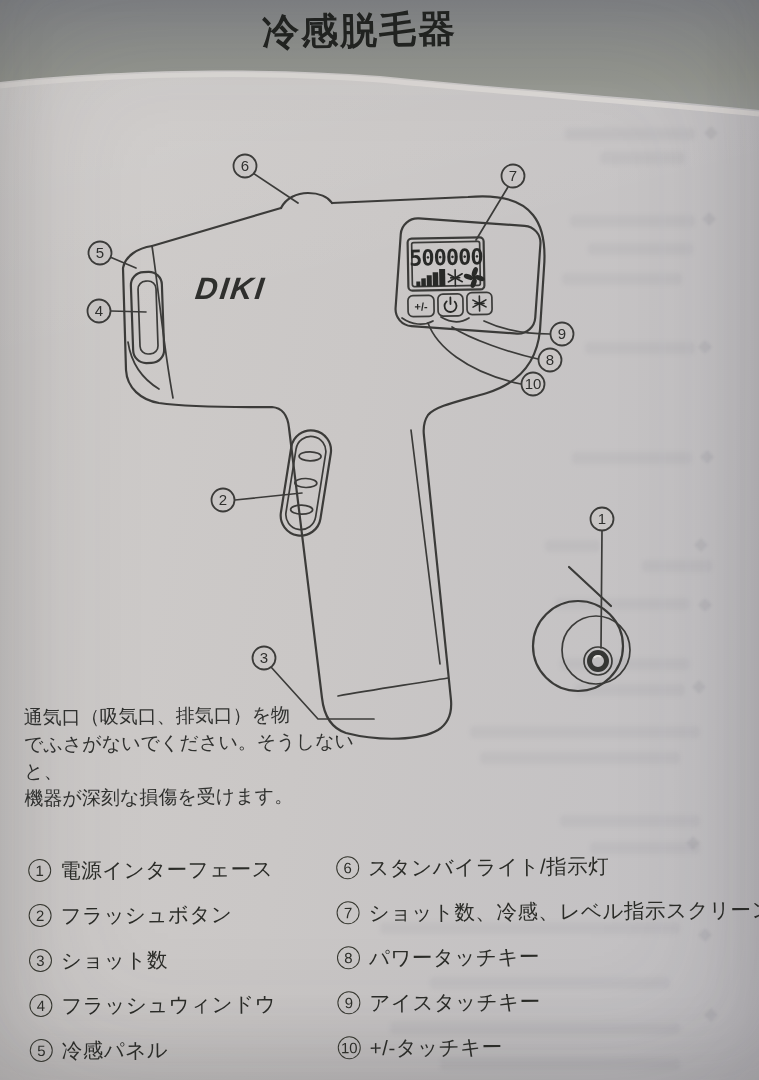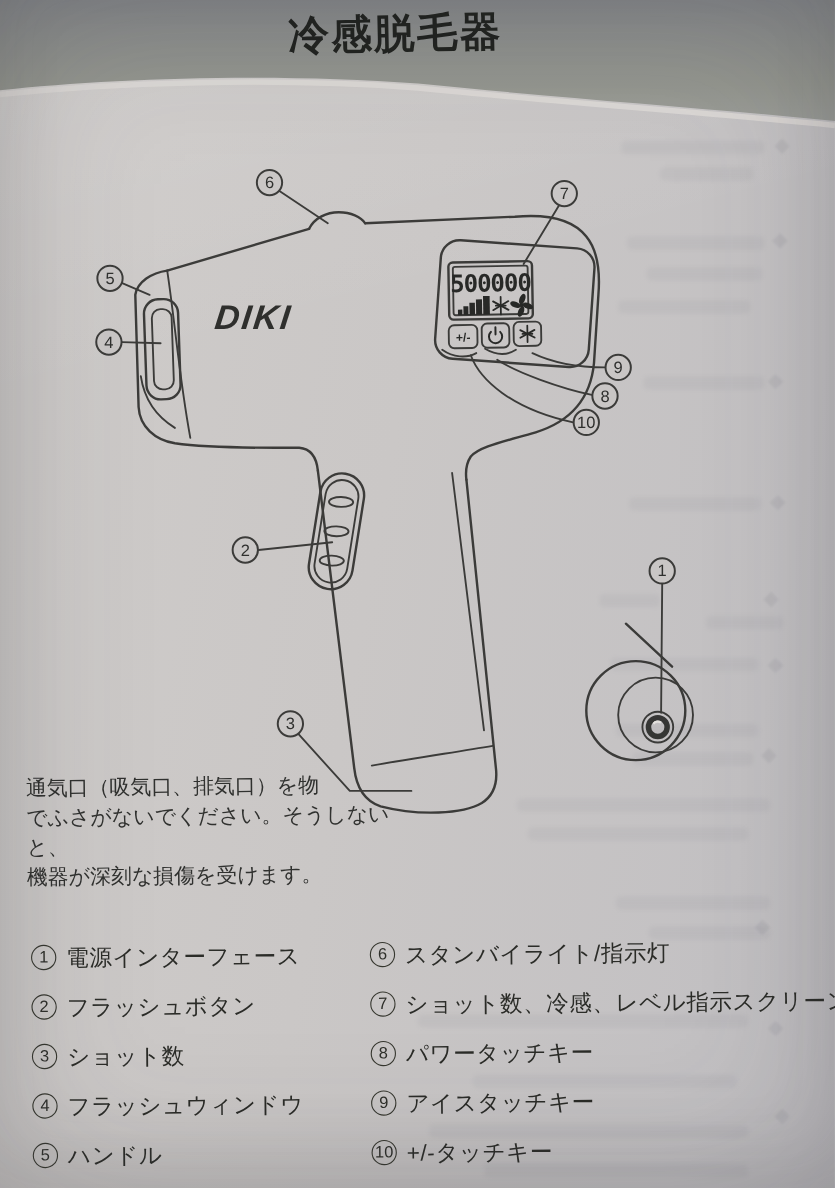--- a/index.html
+++ b/index.html
@@ -286,21 +286,21 @@
     <div class="legend-row">
       <span class="cnum">3</span>
       <span class="legend-label">ショット数</span>
     </div>
     <div class="legend-row">
       <span class="cnum">4</span>
       <span class="legend-label">フラッシュウィンドウ</span>
     </div>
     <div class="legend-row">
       <span class="cnum">5</span>
-      <span class="legend-label">ハンドル</span>
+      <span class="legend-label">冷感パネル</span>
     </div>
   </div>
   <div class="legend-col right">
     <div class="legend-row">
       <span class="cnum">6</span>
       <span class="legend-label">スタンバイライト/指示灯</span>
     </div>
     <div class="legend-row">
       <span class="cnum">7</span>
       <span class="legend-label">ショット数、冷感、レベル指示スクリーン</span>

